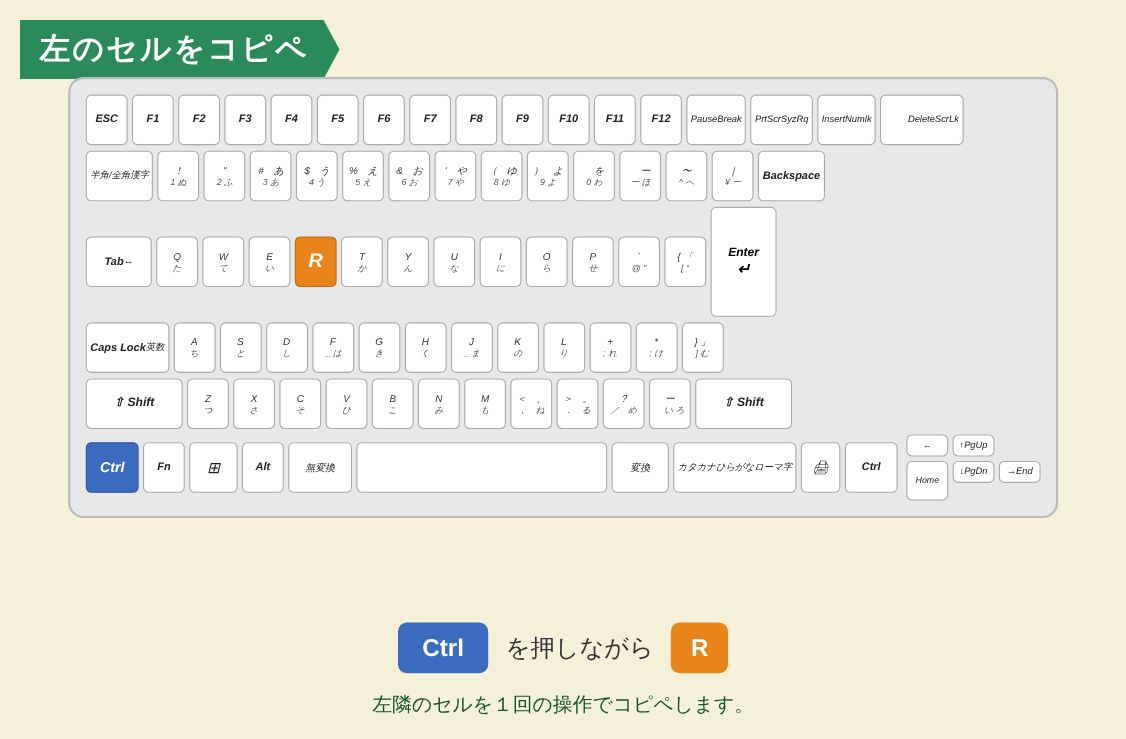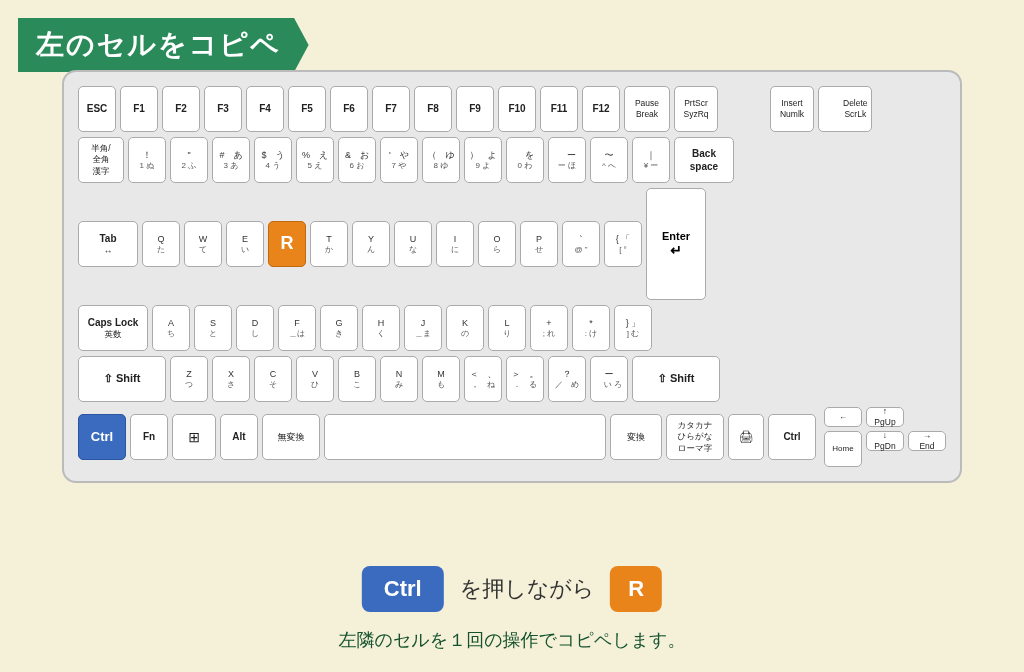--- a/index.html
+++ b/index.html
@@ -26,20 +26,21 @@
       letter-spacing: 2px;
     }
 
     
     .keyboard-wrapper {
       position: absolute;
       top: 70px;
       left: 50%;
       transform: translateX(-50%);
       width: 900px;
+      font-style: italic;
     }
 
     .keyboard {
       background: #e8e8e8;
       border: 2px solid #bbb;
       border-radius: 14px;
       padding: 14px 14px 14px 14px;
       display: flex;
       flex-direction: column;
       gap: 5px;
@@ -111,21 +112,21 @@
     .w-win { min-width: 44px; }
     .w-alt { min-width: 38px; }
     .w-muhenkan { min-width: 58px; }
     .w-space { flex: 1; min-width: 120px; }
     .w-henkan { min-width: 52px; }
     .w-katakana { min-width: 58px; }
     .w-backspace { min-width: 56px; height: 46px; }
     .w-std { min-width: 38px; }
     .w-pause { min-width: 46px; }
     .w-prtscr { min-width: 44px; }
-    .w-insert { min-width: 44px; margin-left: 48px; }
+    .w-insert { min-width: 44px; }
     .w-delete { min-width: 44px; padding-left: 24px; }
 
     
     .instruction {
       position: absolute;
       bottom: 60px;
       left: 50%;
       transform: translateX(-50%);
       display: flex;
       align-items: center;
@@ -158,30 +159,30 @@
       bottom: 20px;
       left: 50%;
       transform: translateX(-50%);
       font-size: 18px;
       color: #14532d;
       white-space: nowrap;
     }
 
     .two-line {
       display: flex;
-      flex-direction: column;
+      flex-direction: row;
       font-size: 8.5px;
       text-align: center;
       line-height: 1.3;
     }
 
     
     .key-enter {
       min-width: 60px;
-      height: 112px;
+      height: 100px;
       border-radius: 5px;
       background: white;
       border: 1.5px solid #aaa;
       display: flex;
       flex-direction: column;
       align-items: center;
       justify-content: center;
       font-size: 11px;
       font-weight: bold;
       cursor: pointer;

